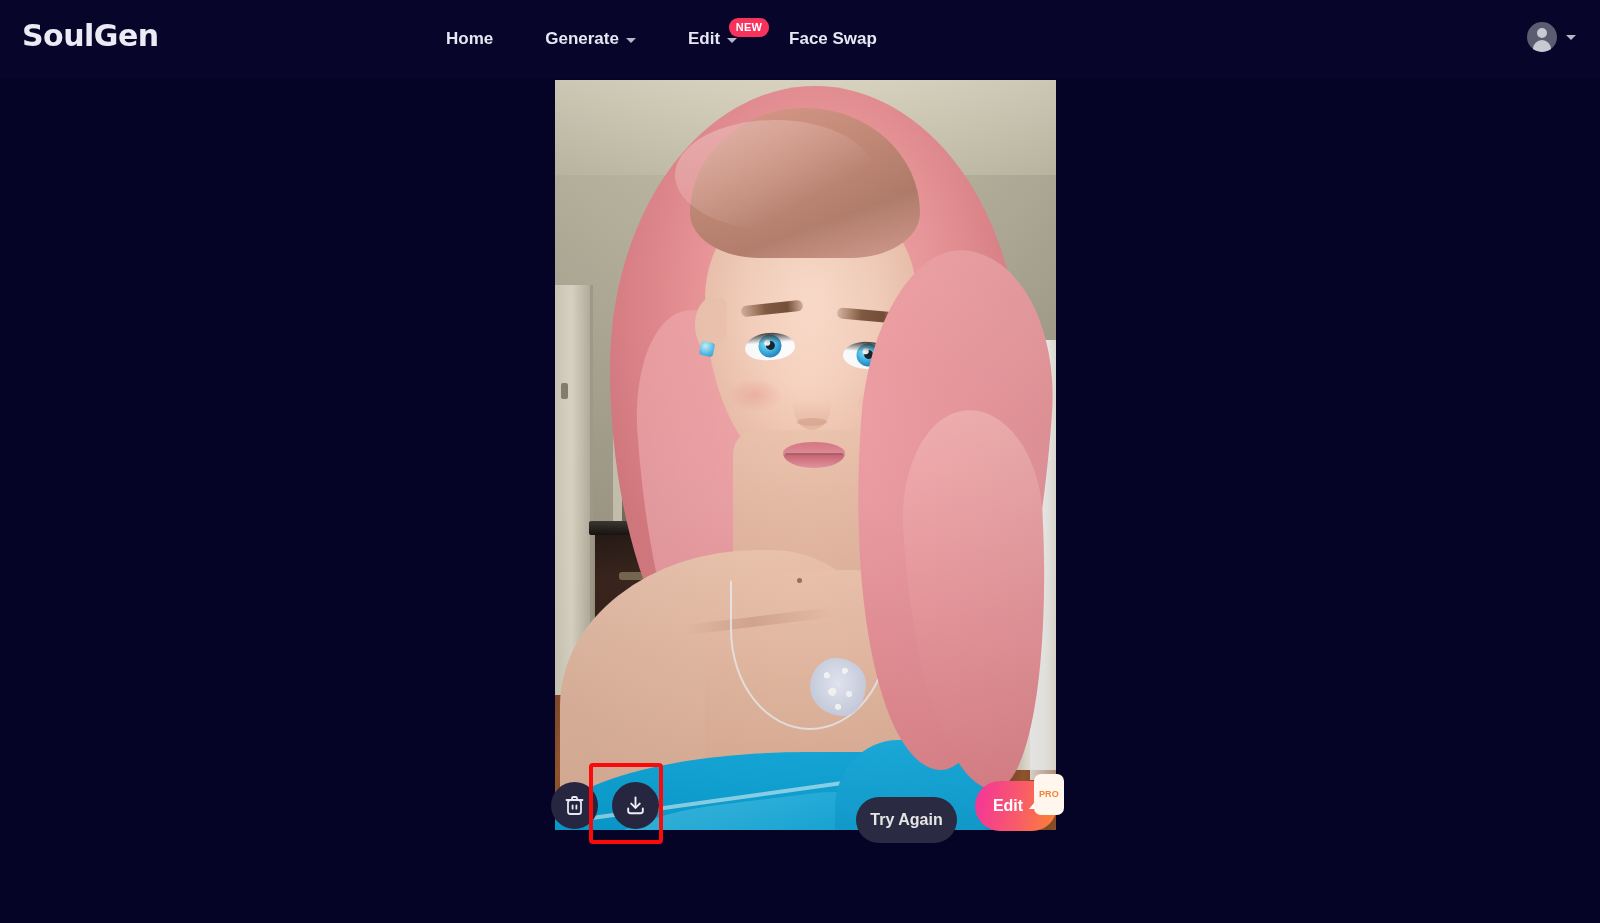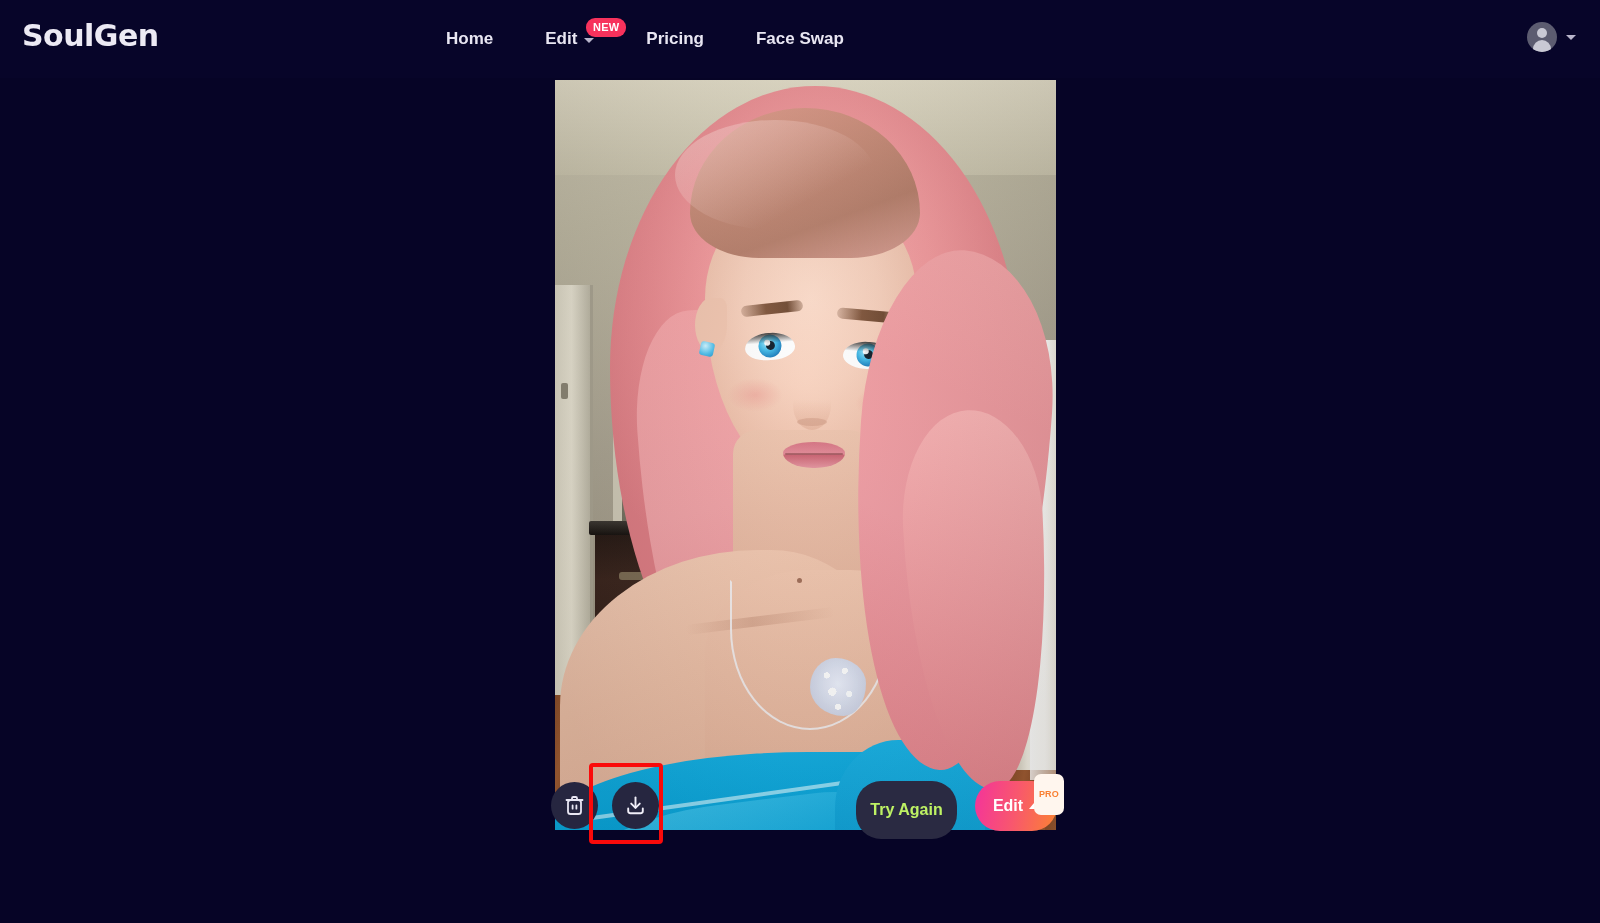--- a/index.html
+++ b/index.html
@@ -509,25 +509,25 @@
     position: absolute;
     left: 589px; top: 6px;
     width: 74px; height: 81px;
     border: 4px solid #fa0a0a;
     border-radius: 4px;
     pointer-events: none;
   }
 
   .try-again {
     position: absolute;
-    left: 856px; top: 24px;
-    width: 101px; height: 58px;
+    left: 856px; top: 40px;
+    width: 101px; height: 46px;
     border-radius: 25px;
     background: #2a2a42;
-    color: #bef264;
+    color: #e5e5e5;
     font-size: 16px;
     font-weight: 700;
     display: flex;
     align-items: center;
     justify-content: center;
     cursor: pointer;
     border: none;
     font-family: "Liberation Sans", sans-serif;
   }
 
@@ -577,30 +577,31 @@
   <div class="header">
 
     <div class="brand">SoulGen</div>
 
     <nav class="nav">
 
       <div class="nav-item">
         <span>Home</span>
       </div>
 
+      <div class="nav-item">
+        <span>Generate</span>
+        <span class="caret"></span>
+      </div>
 
       <div class="nav-item">
         <span>Edit</span>
         <span class="caret"></span>
         <span class="badge-new">NEW</span>
       </div>
 
-      <div class="nav-item">
-        <span>Pricing</span>
-      </div>
 
 
       <div class="nav-item">
         <span>Face Swap</span>
       </div>
 
     </nav>
 
     <div class="account">
       <div class="avatar"></div>

